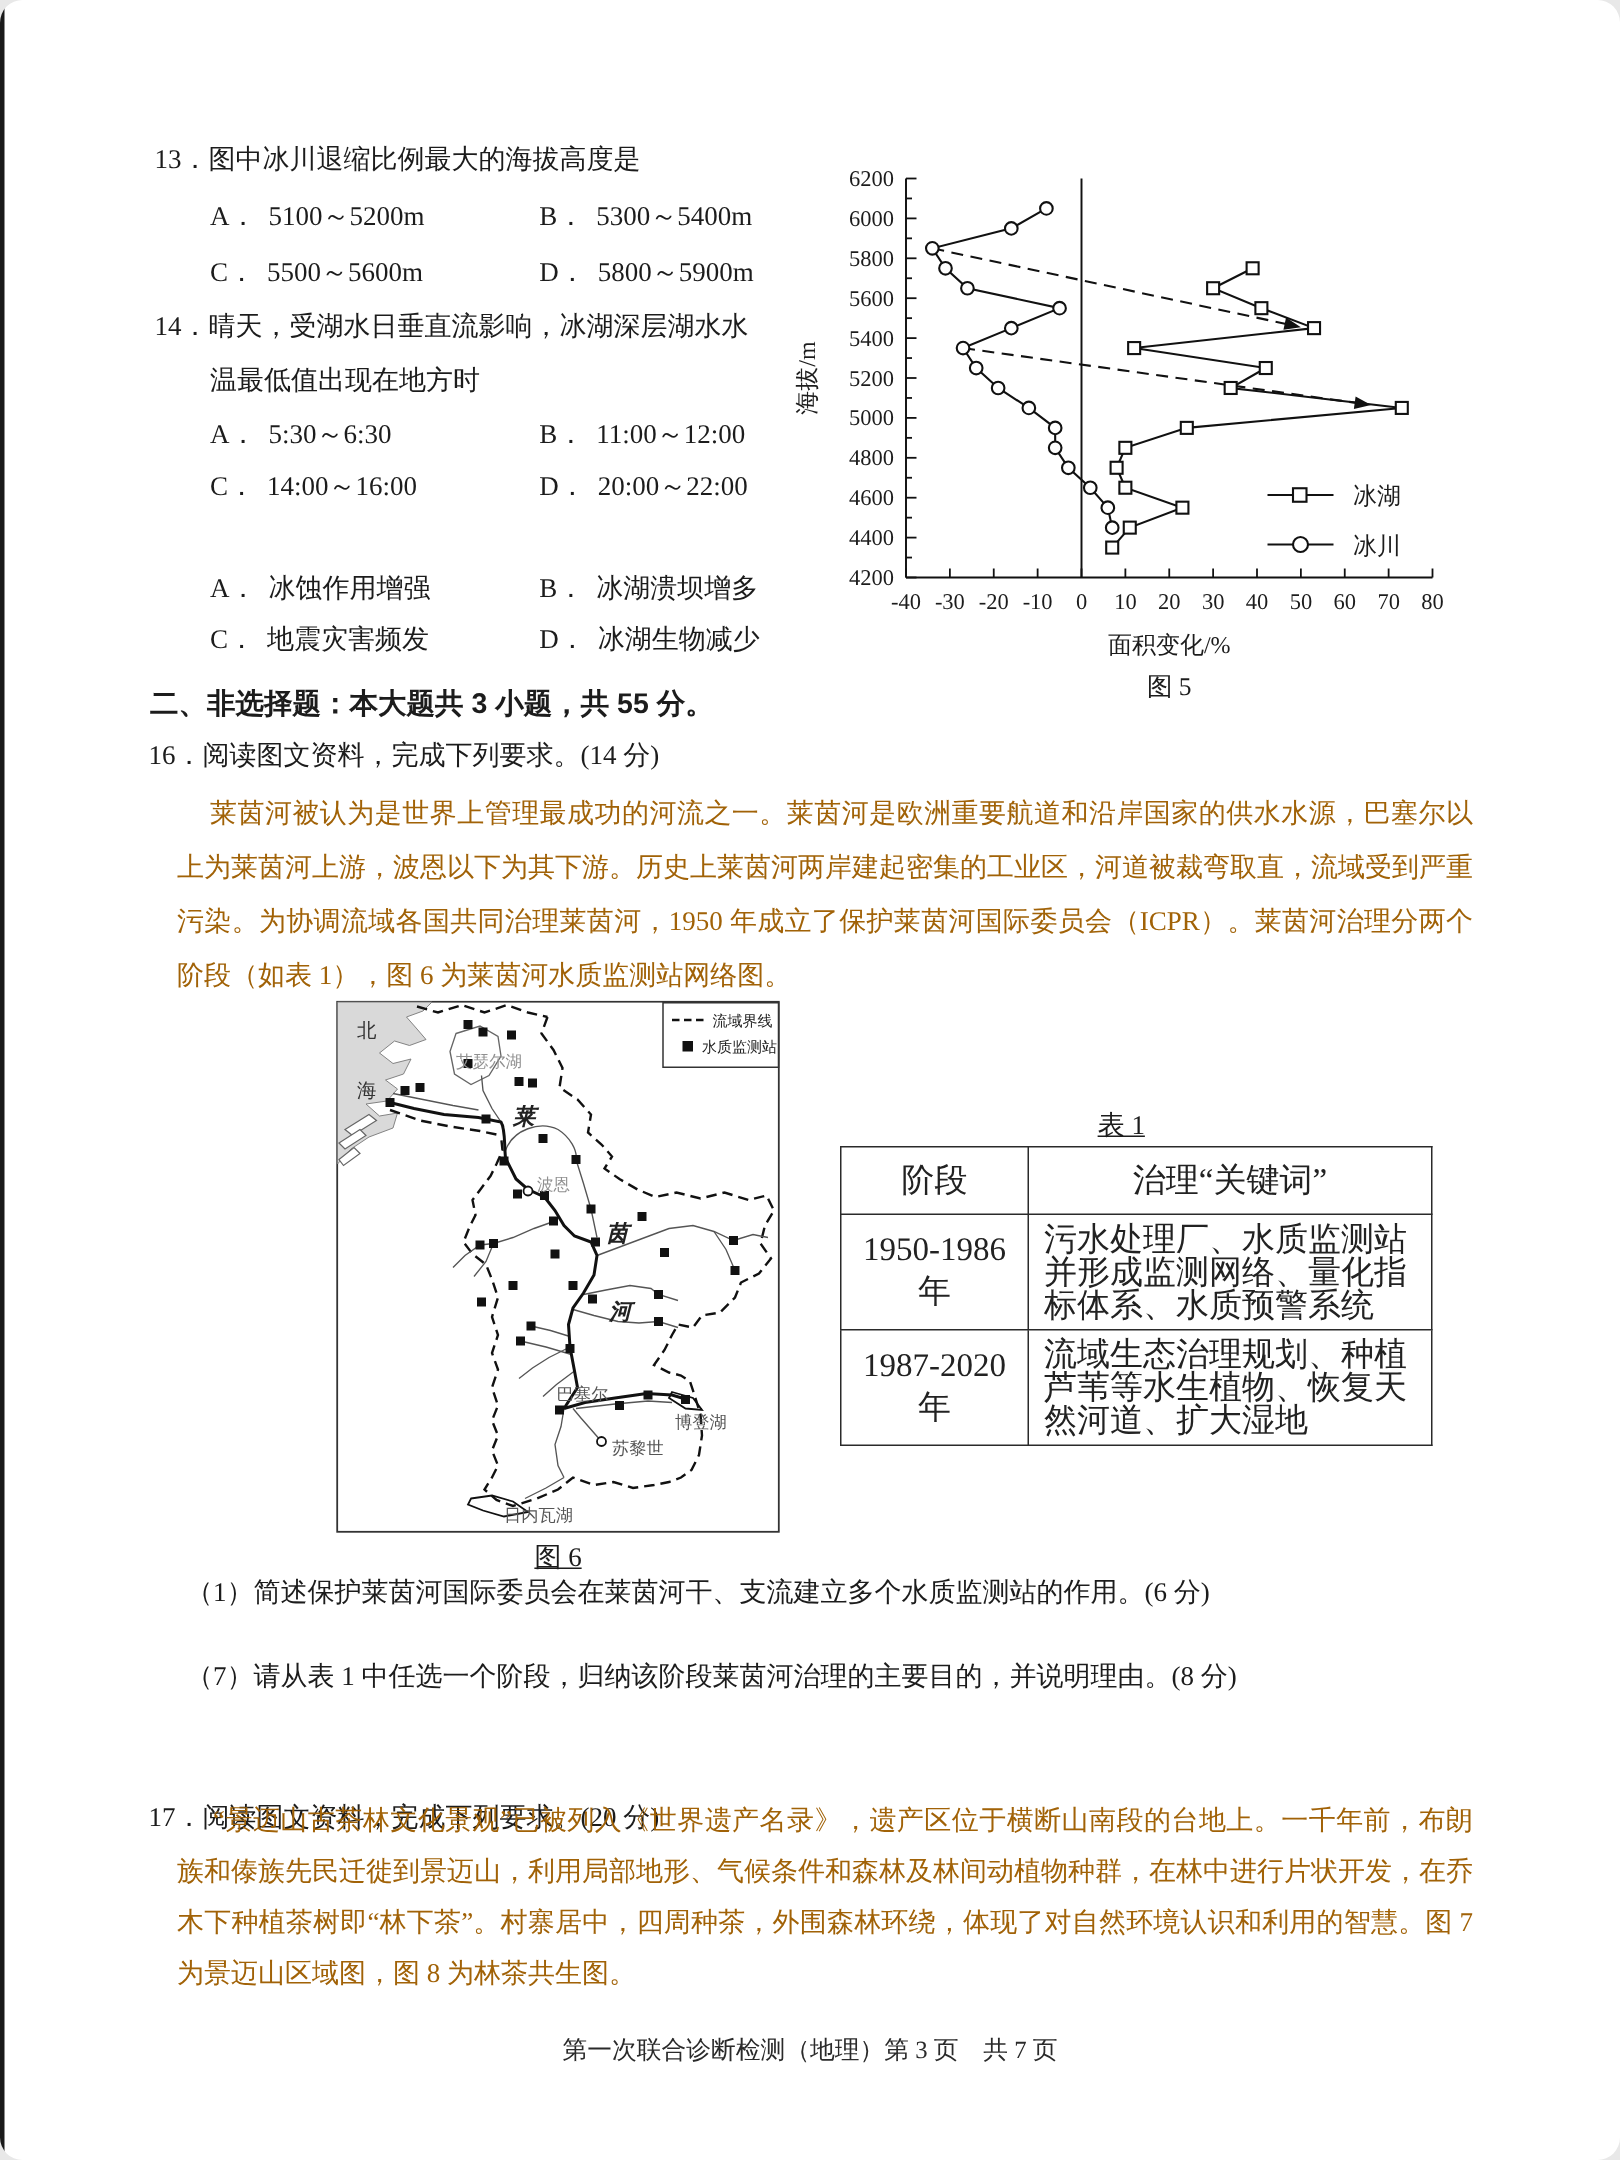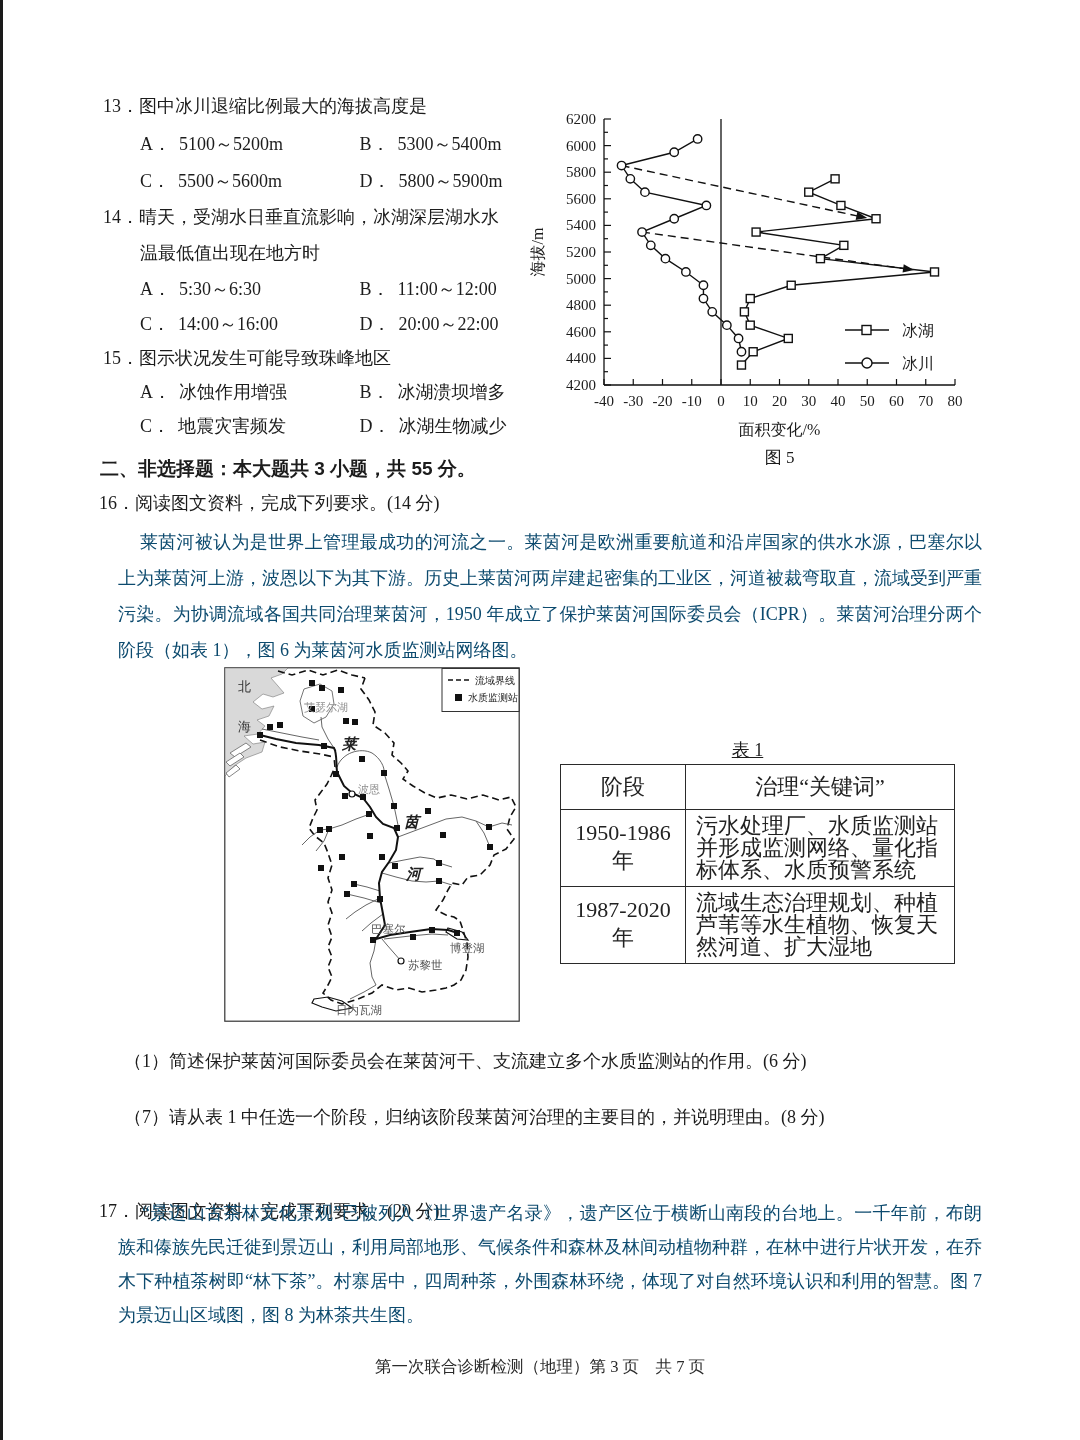--- a/index.html
+++ b/index.html
@@ -1,27 +1,27 @@
 <!DOCTYPE html>
 <html><head>
 <meta charset="utf-8">
 <style>
   html,body{margin:0;padding:0;background:#e8e8e8;}
   #page{position:relative;width:1080px;height:1440px;background:#ffffff;overflow:hidden;
-        font-family:"Liberation Serif","DejaVu Serif",serif;color:#1c1c1c;}
+        font-family:"Liberation Serif","DejaVu Serif",serif;color:#1c1c1c;border-radius:15px;}
   .edge{position:absolute;left:0;top:0;width:3px;height:1440px;background:#1a1a1a;}
   .abs{position:absolute;white-space:nowrap;}
   .fs18{font-size:18px;line-height:22px;}
   .qnum{display:inline-block;min-width:36px;}
   .opt-row{position:absolute;left:140px;font-size:18px;white-space:nowrap;}
   .opt-a{display:inline-block;width:215px;}
   .opt-b{display:inline-block;}
   .olabel{margin-right:8px;}
   .sec-head{font-family:"Liberation Sans","DejaVu Sans",sans-serif;font-weight:bold;font-size:19px;}
-  .para{position:absolute;white-space:normal;text-align:justify;font-size:18px;color:#0c4a6e;}
+  .para{position:absolute;white-space:normal;text-align:justify;font-size:18px;color:#a16207;}
   .p16{left:118px;top:524px;width:864px;line-height:36px;text-indent:22px;}
   .p17{left:118px;top:1196px;width:864px;line-height:34px;text-indent:24px;}
   .caption{font-size:18px;text-align:center;text-decoration:underline;}
   
   #tbl1{position:absolute;left:560px;top:764px;border-collapse:collapse;font-size:22px;color:#222;}
   #tbl1 td,#tbl1 th{border:1.6px solid #2a2a2a;font-weight:normal;}
   #tbl1 th{height:34px;text-align:center;}
   #tbl1 .c1{width:122px;text-align:center;}
   #tbl1 .c2{width:248px;padding:5px 10px;line-height:22px;text-align:left;white-space:normal;}
   
@@ -58,21 +58,20 @@
   <div class="abs fs18" style="left:140px;top:242px;"><span>温最低值出现在地方时</span></div>
   <div class="opt-row" style="top:277px;">
     <span class="opt-a"><span class="olabel">A．</span><span>5:30～6:30</span></span>
     <span class="opt-b"><span class="olabel">B．</span><span>11:00～12:00</span></span>
   </div>
   <div class="opt-row" style="top:312px;">
     <span class="opt-a"><span class="olabel">C．</span><span>14:00～16:00</span></span>
     <span class="opt-b"><span class="olabel">D．</span><span>20:00～22:00</span></span>
   </div>
 
-  <div class="abs fs18" style="left:103px;top:347px;"><span class="qnum">15．</span><span>图示状况发生可能导致珠峰地区</span></div>
   <div class="opt-row" style="top:414px;">
     <span class="opt-a"><span class="olabel">C．</span><span>地震灾害频发</span></span>
     <span class="opt-b"><span class="olabel">D．</span><span>冰湖生物减少</span></span>
   </div>
   <div class="opt-row" style="top:380px;">
     <span class="opt-a"><span class="olabel">A．</span><span>冰蚀作用增强</span></span>
     <span class="opt-b"><span class="olabel">B．</span><span>冰湖溃坝增多</span></span>
   </div>
 
   <div class="abs" style="left:528px;top:98px;">
@@ -311,20 +310,21 @@
           <text x="134" y="126" class="m-light">波恩</text>
           <text x="180" y="160" class="m-river">茵</text>
           <text x="182" y="212" class="m-river">河</text>
           <text x="147" y="266" class="m-place">巴塞尔</text>
           <text x="226" y="285" class="m-place">博登湖</text>
           <text x="184" y="302" class="m-place">苏黎世</text>
           <text x="112" y="347" class="m-place">日内瓦湖</text>
         </g>
     </svg>
   </div>
+  <div class="abs caption" style="left:224px;top:1026px;width:296px;">图 6</div>
 
   <div class="abs caption" style="left:560px;top:738px;width:375px;">表 1</div>
   <table id="tbl1">
     <tbody>
         <tr>
       <th class="c1">阶段</th>
       <th class="c2" style="text-align:center;">治理“关键词”</th>
     </tr>
     <tr>
       <td class="c1">1950-1986 年</td>

